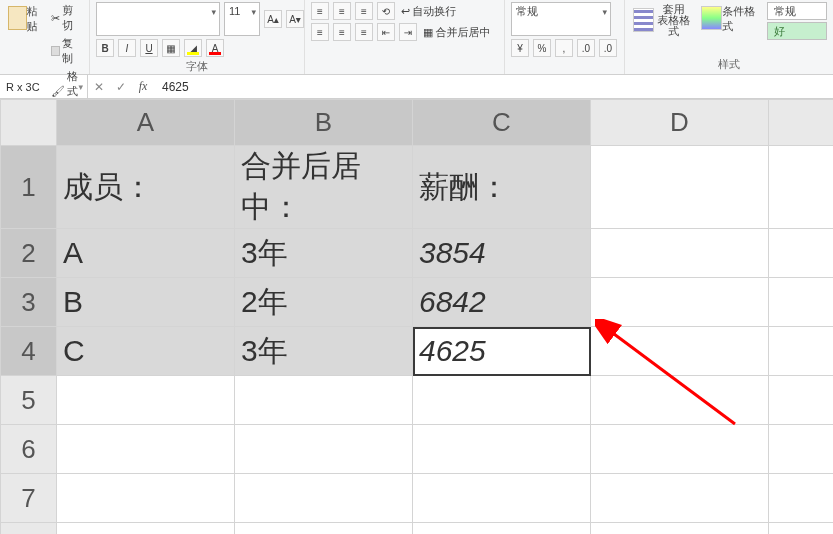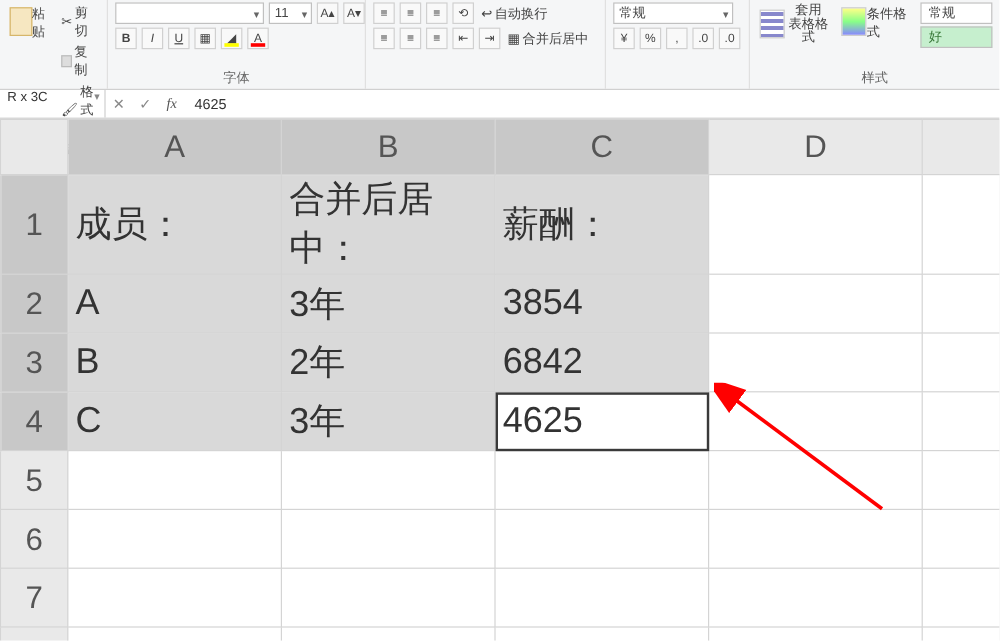--- a/index.html
+++ b/index.html
@@ -61,21 +61,21 @@
   .row {
     display: flex;
     gap: 4px;
     align-items: center;
   }
   .combo {
     border: 1px solid #c0c0c0;
     background: #fff;
     font-size: 11px;
     padding: 0 16px 0 4px;
-    height: 18px;
+    height: 34px;
     line-height: 16px;
     position: relative;
   }
   .combo::after {
     content: "▾";
     position: absolute;
     right: 3px; top: 1px;
     font-size: 9px;
     color: #666;
   }
@@ -127,20 +127,21 @@
     font-size: 12px;
   }
   .name-box {
     width: 88px;
     border-right: 1px solid #d0d0d0;
     padding: 0 6px;
     font-size: 11px;
     color: #333;
     height: 100%;
     display: flex;
+    align-items: center;
     position: relative;
   }
   .name-box::after {
     content: "▾";
     position: absolute;
     right: 4px;
     font-size: 9px;
     color: #888;
   }
   .fb-btn {
@@ -197,21 +198,21 @@
     width: 56px;
     font-size: 26px;
   }
   .sel { background: #d9d9d9 !important; }
   .sel-hdr { background: #c8c8c8 !important; }
   .active-cell {
     background: #fff !important;
     outline: 2px solid #3a3a3a;
     outline-offset: -2px;
   }
-  .num { text-align: right; }
+  .num { text-align: right; font-style: italic; }
   .annotation-arrow {
     position: absolute;
     pointer-events: none;
   }
 </style>
 </head>
 <body>
 
 <div class="ribbon">
 

